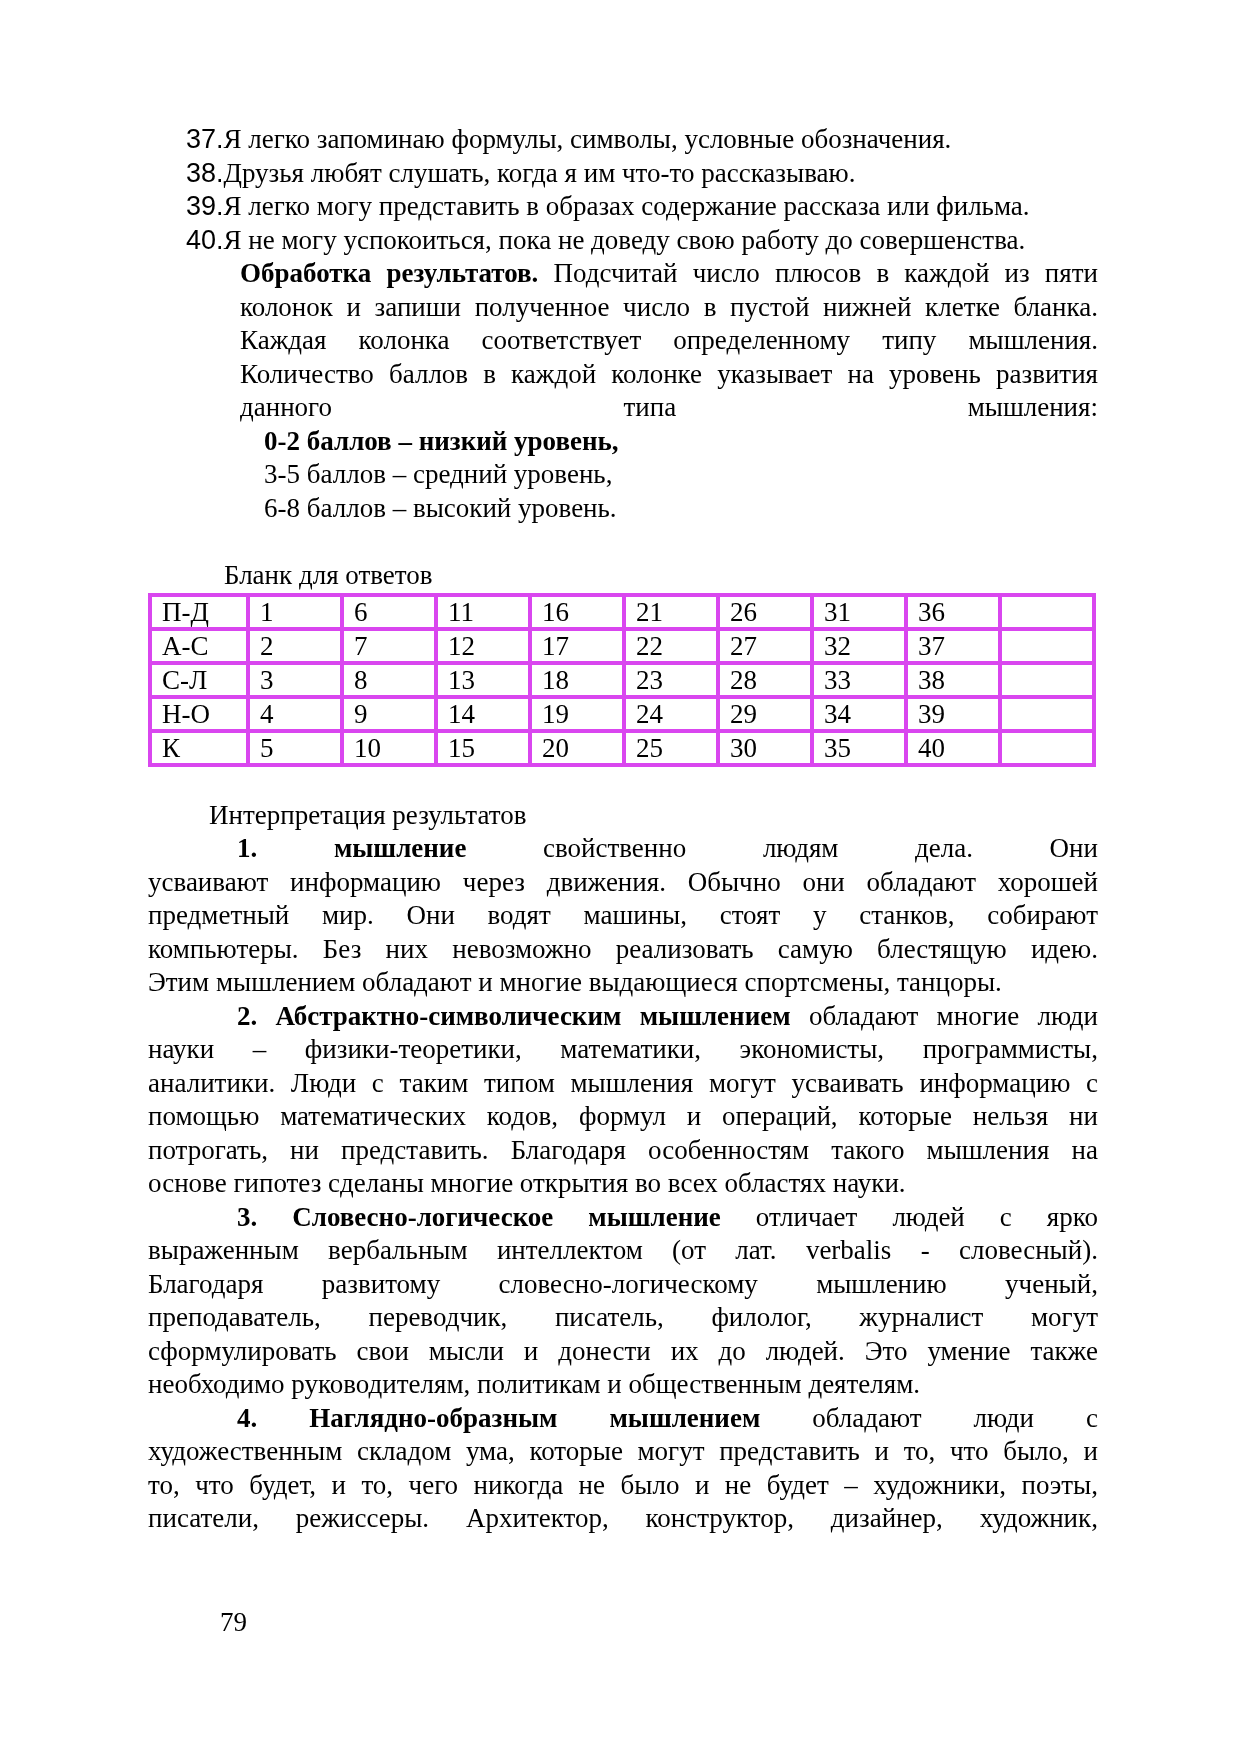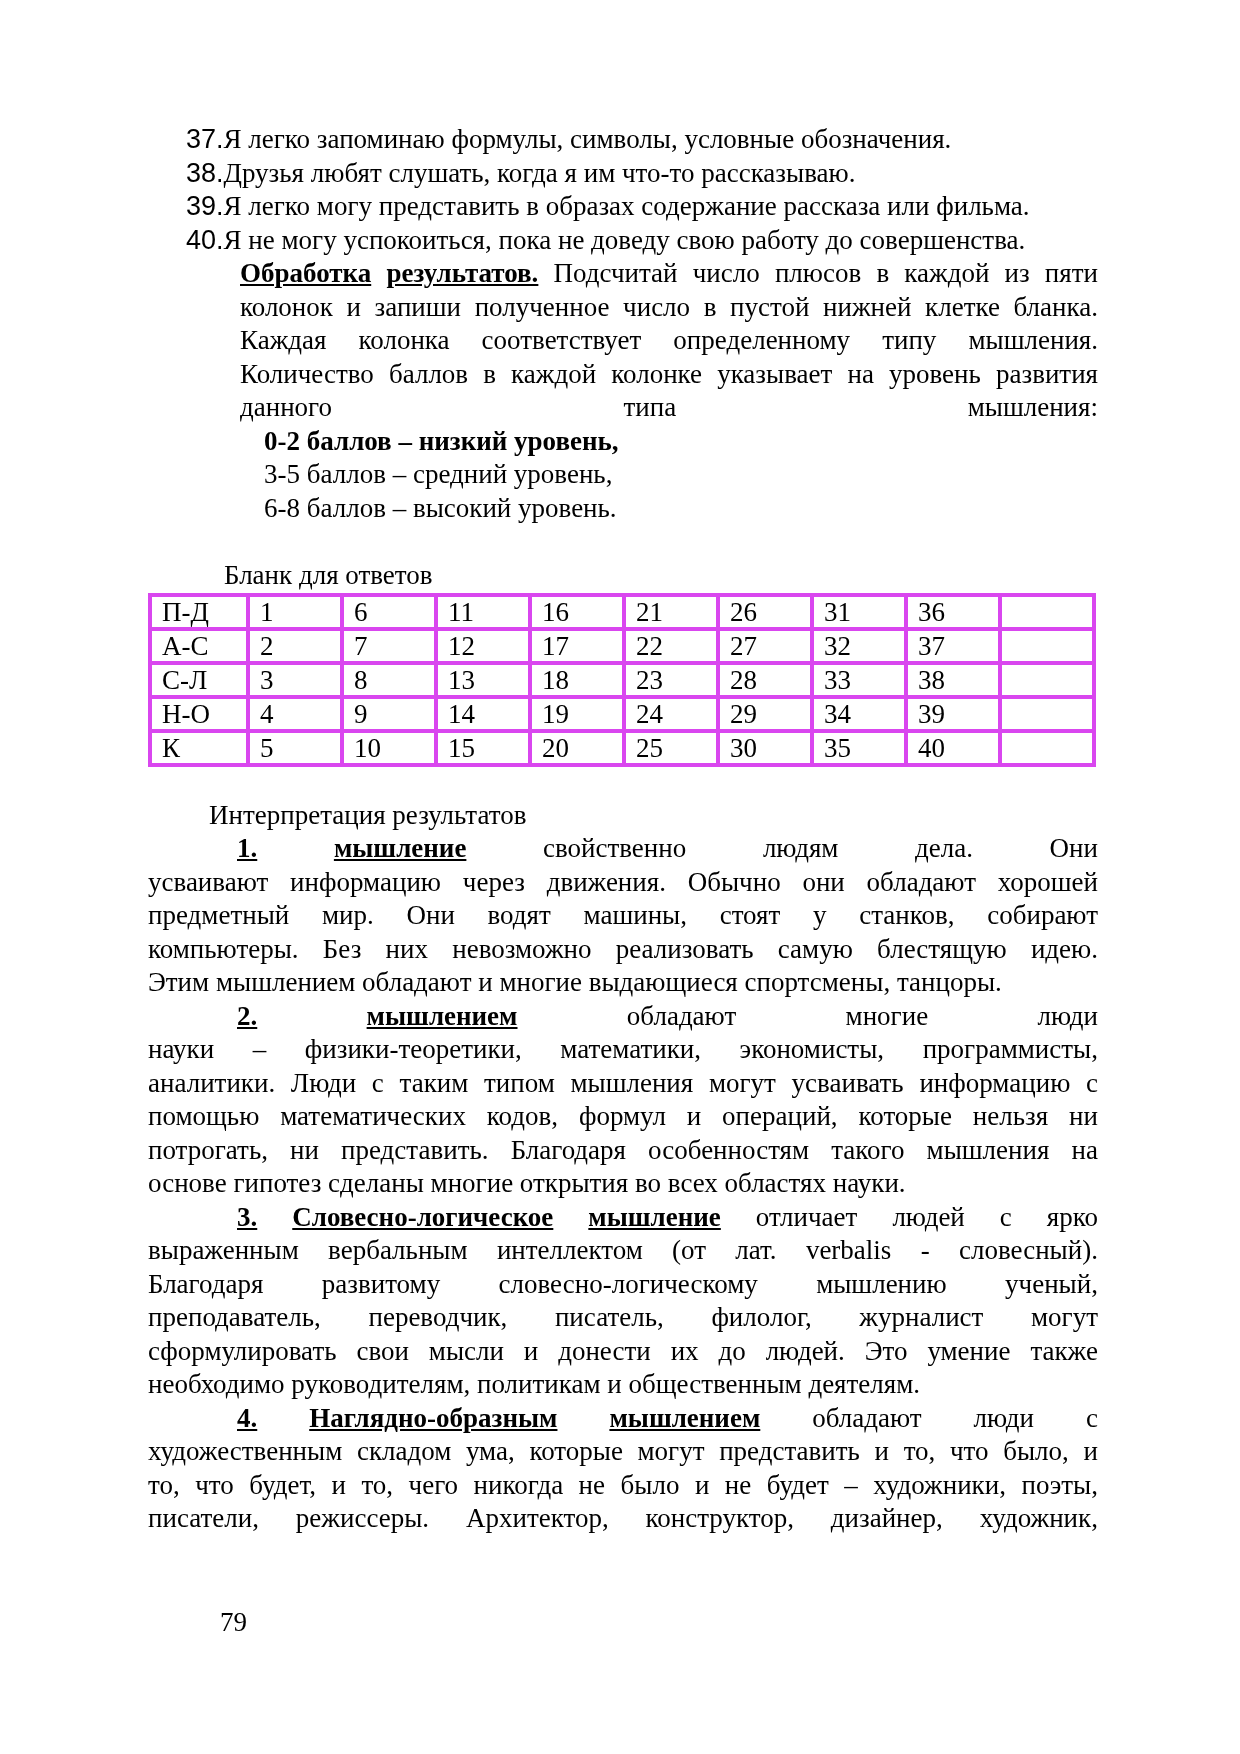--- a/index.html
+++ b/index.html
@@ -12,21 +12,21 @@
     color: #000000;
     overflow: hidden;
   }
   .page { position: absolute; inset: 0; background: #ffffff; }
   .content { position: absolute; left: 148px; top: 123px; width: 950px; }
 
   .ln { line-height: 33.5px; }
 
   
   .stretch { display: flex; justify-content: space-between; line-height: 33.5px; white-space: nowrap; }
-  .stretch .b { font-weight: bold; text-decoration: underline; }
+  .stretch .b { font-weight: bold; }
   .indent { padding-left: 89px; }
 
   
   .q { line-height: 33.5px; padding-left: 38px; }
   .qnum { font-family: "Liberation Sans", sans-serif; text-align: right; }
 
   
   .proc { margin-left: 92px; }
   .levels { margin-left: 116px; }
   .bold { font-weight: bold; }
@@ -234,20 +234,21 @@
           <span>самую</span>
           <span>блестящую</span>
           <span>идею.</span>
         </div>
       <div class="ln">Этим мышлением обладают и многие выдающиеся спортсмены, танцоры.</div>
     </div>
 
     <div>
       <div class="stretch indent">
           <span class="b">2.</span>
+          <span class="b">Абстрактно-символическим</span>
           <span class="b">мышлением</span>
           <span>обладают</span>
           <span>многие</span>
           <span>люди</span>
         </div>
       <div class="stretch">
           <span>науки</span>
           <span>–</span>
           <span>физики-теоретики,</span>
           <span>математики,</span>

